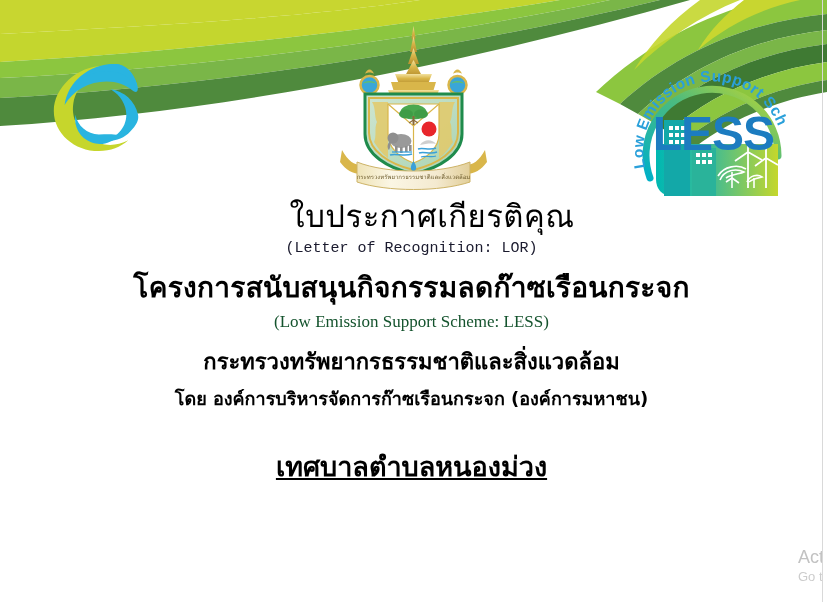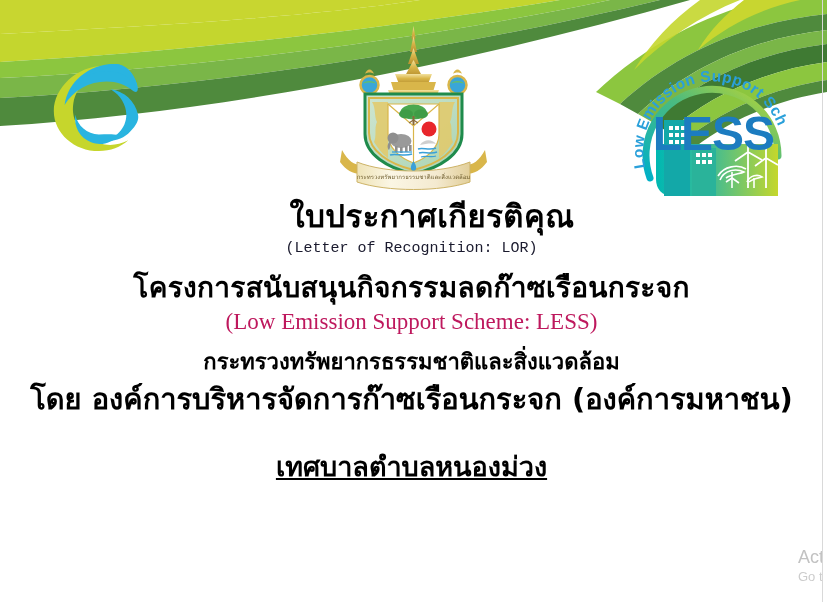--- a/index.html
+++ b/index.html
@@ -85,21 +85,21 @@
   .text-block {
     position: absolute;
     left: 0; top: 196px;
     width: 823px;
     text-align: center;
   }
 
   .lor-title-th {
     font-family: "DejaVu Sans", sans-serif;
     font-size: 31px;
-    font-weight: bold;
+    font-weight: normal;
     color: #000000;
     line-height: 40px;
     letter-spacing: 0.5px;
     padding-left: 41px;
   }
   .lor-title-en {
     font-family: Liberation Mono, monospace;
     font-size: 15px;
     color: #1a1a2e;
     line-height: 24px;
@@ -109,36 +109,36 @@
     font-family: "DejaVu Sans", sans-serif;
     font-size: 28px;
     font-weight: bold;
     color: #000000;
     line-height: 42px;
     margin-top: 6px;
     letter-spacing: 0.3px;
   }
   .scheme-en {
     font-family: "Liberation Serif", serif;
-    font-size: 23px;
-    color: #be185d;
+    font-size: 17px;
+    color: #14532d;
     line-height: 24px;
     margin-top: 1px;
   }
   .ministry-line {
     font-family: "DejaVu Sans", sans-serif;
     font-size: 22px;
     font-weight: bold;
     color: #000000;
     line-height: 34px;
     margin-top: 11px;
   }
   .agency-line {
     font-family: "DejaVu Sans", sans-serif;
-    font-size: 29px;
+    font-size: 18px;
     font-weight: bold;
     color: #000000;
     line-height: 34px;
     margin-top: 3px;
   }
   .certify-line {
     font-family: "DejaVu Sans", sans-serif;
     font-size: 19px;
     font-weight: 400;
     color: #111111;

